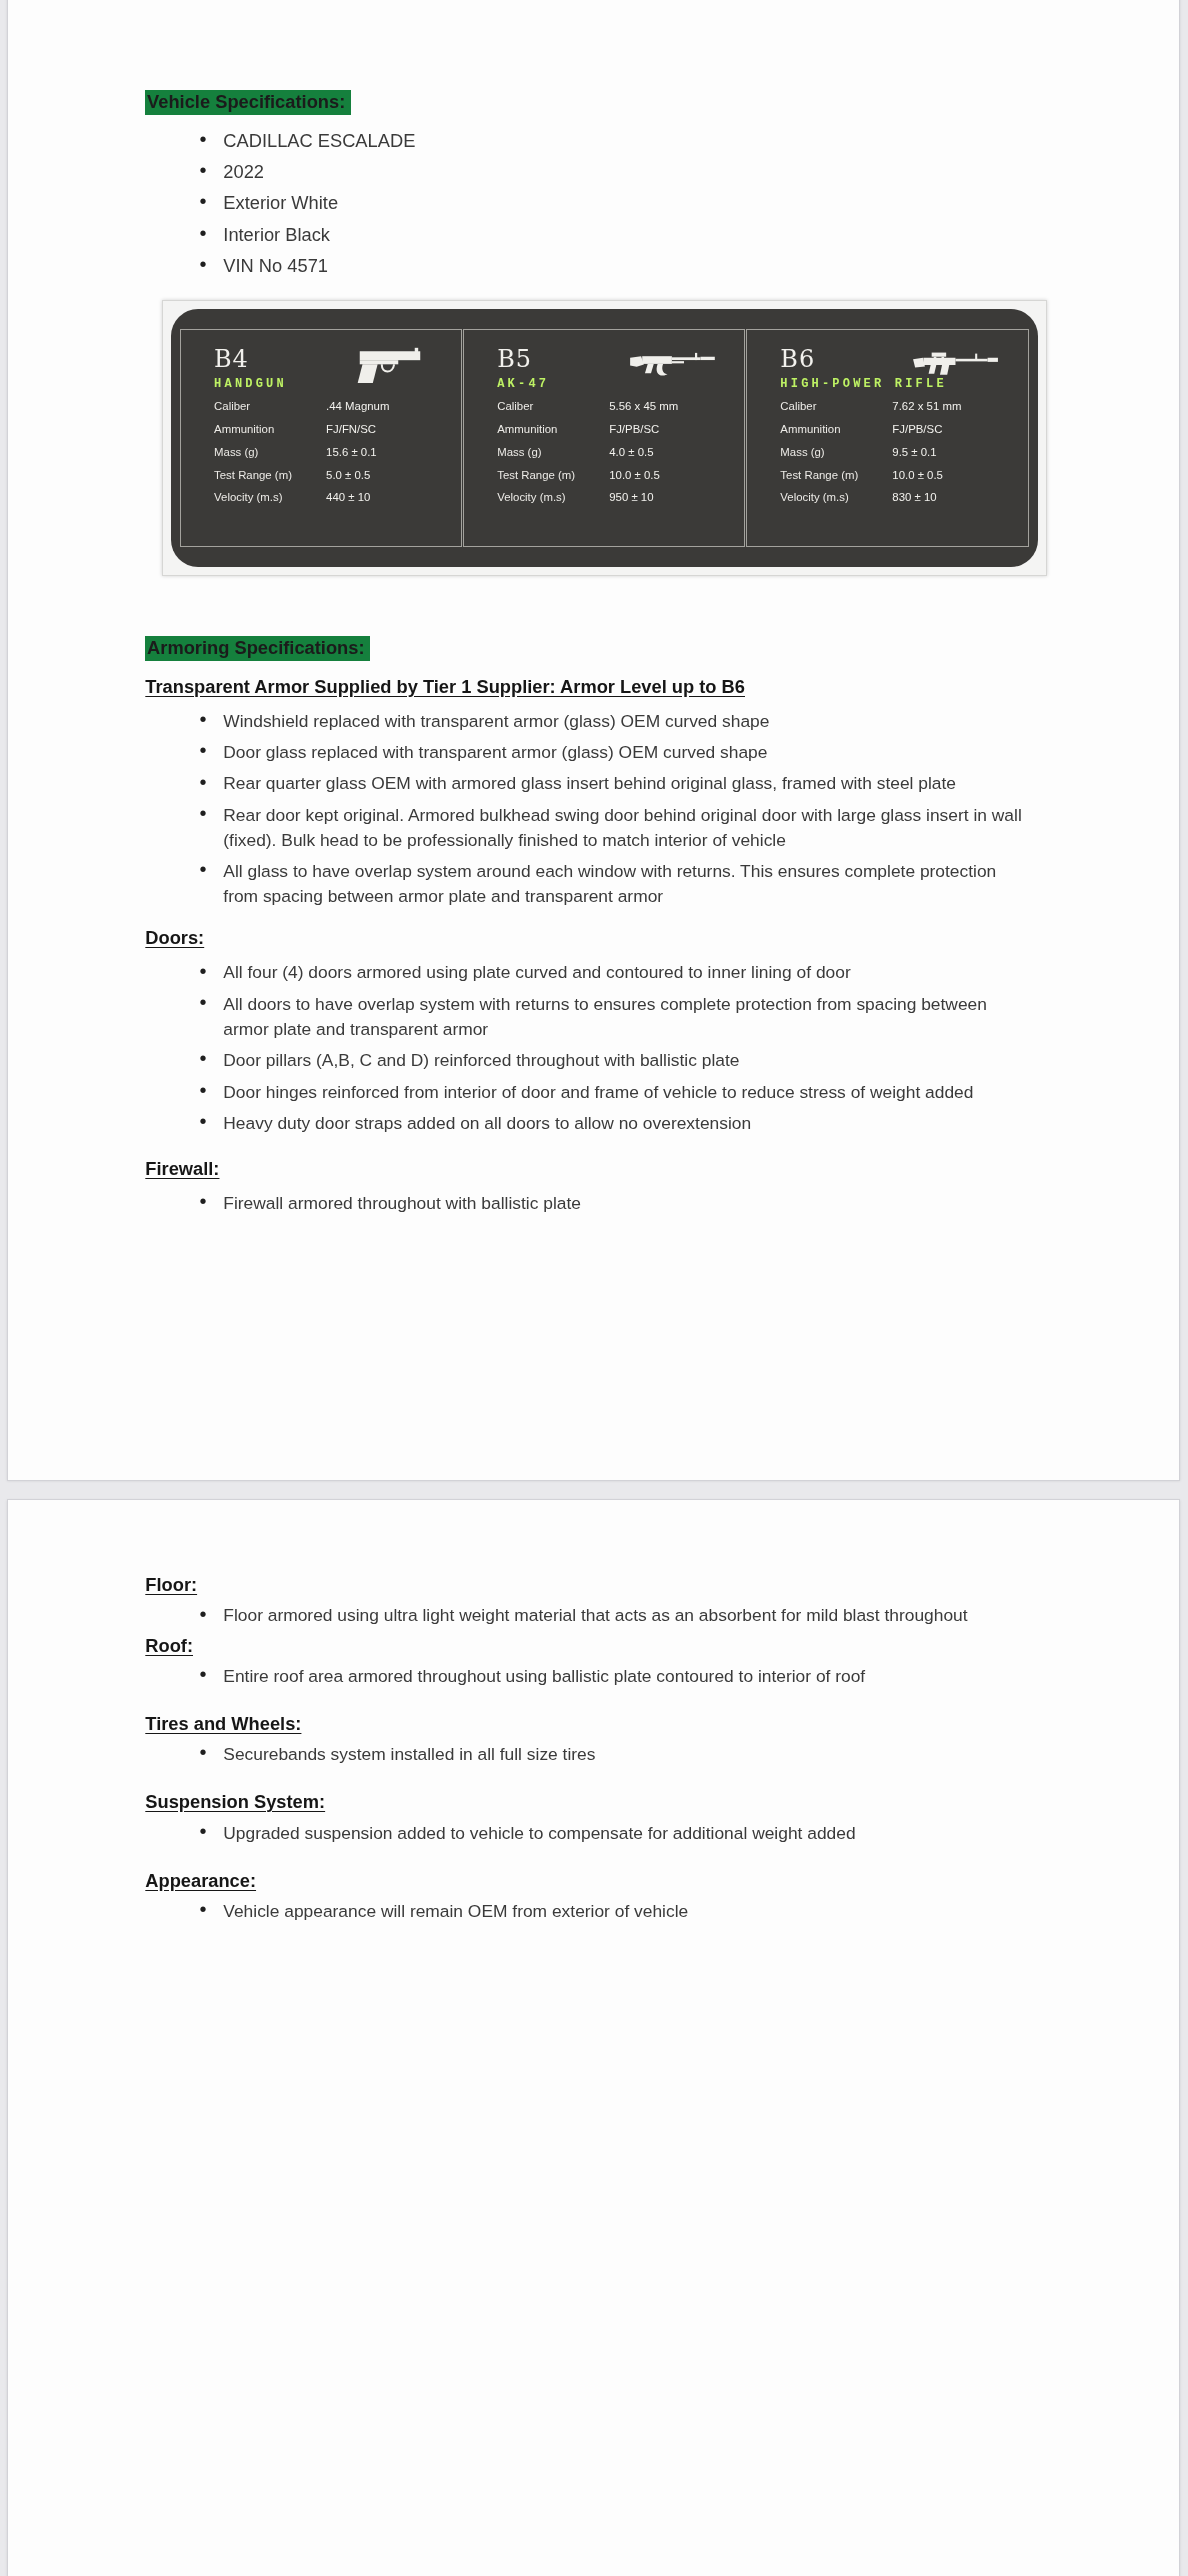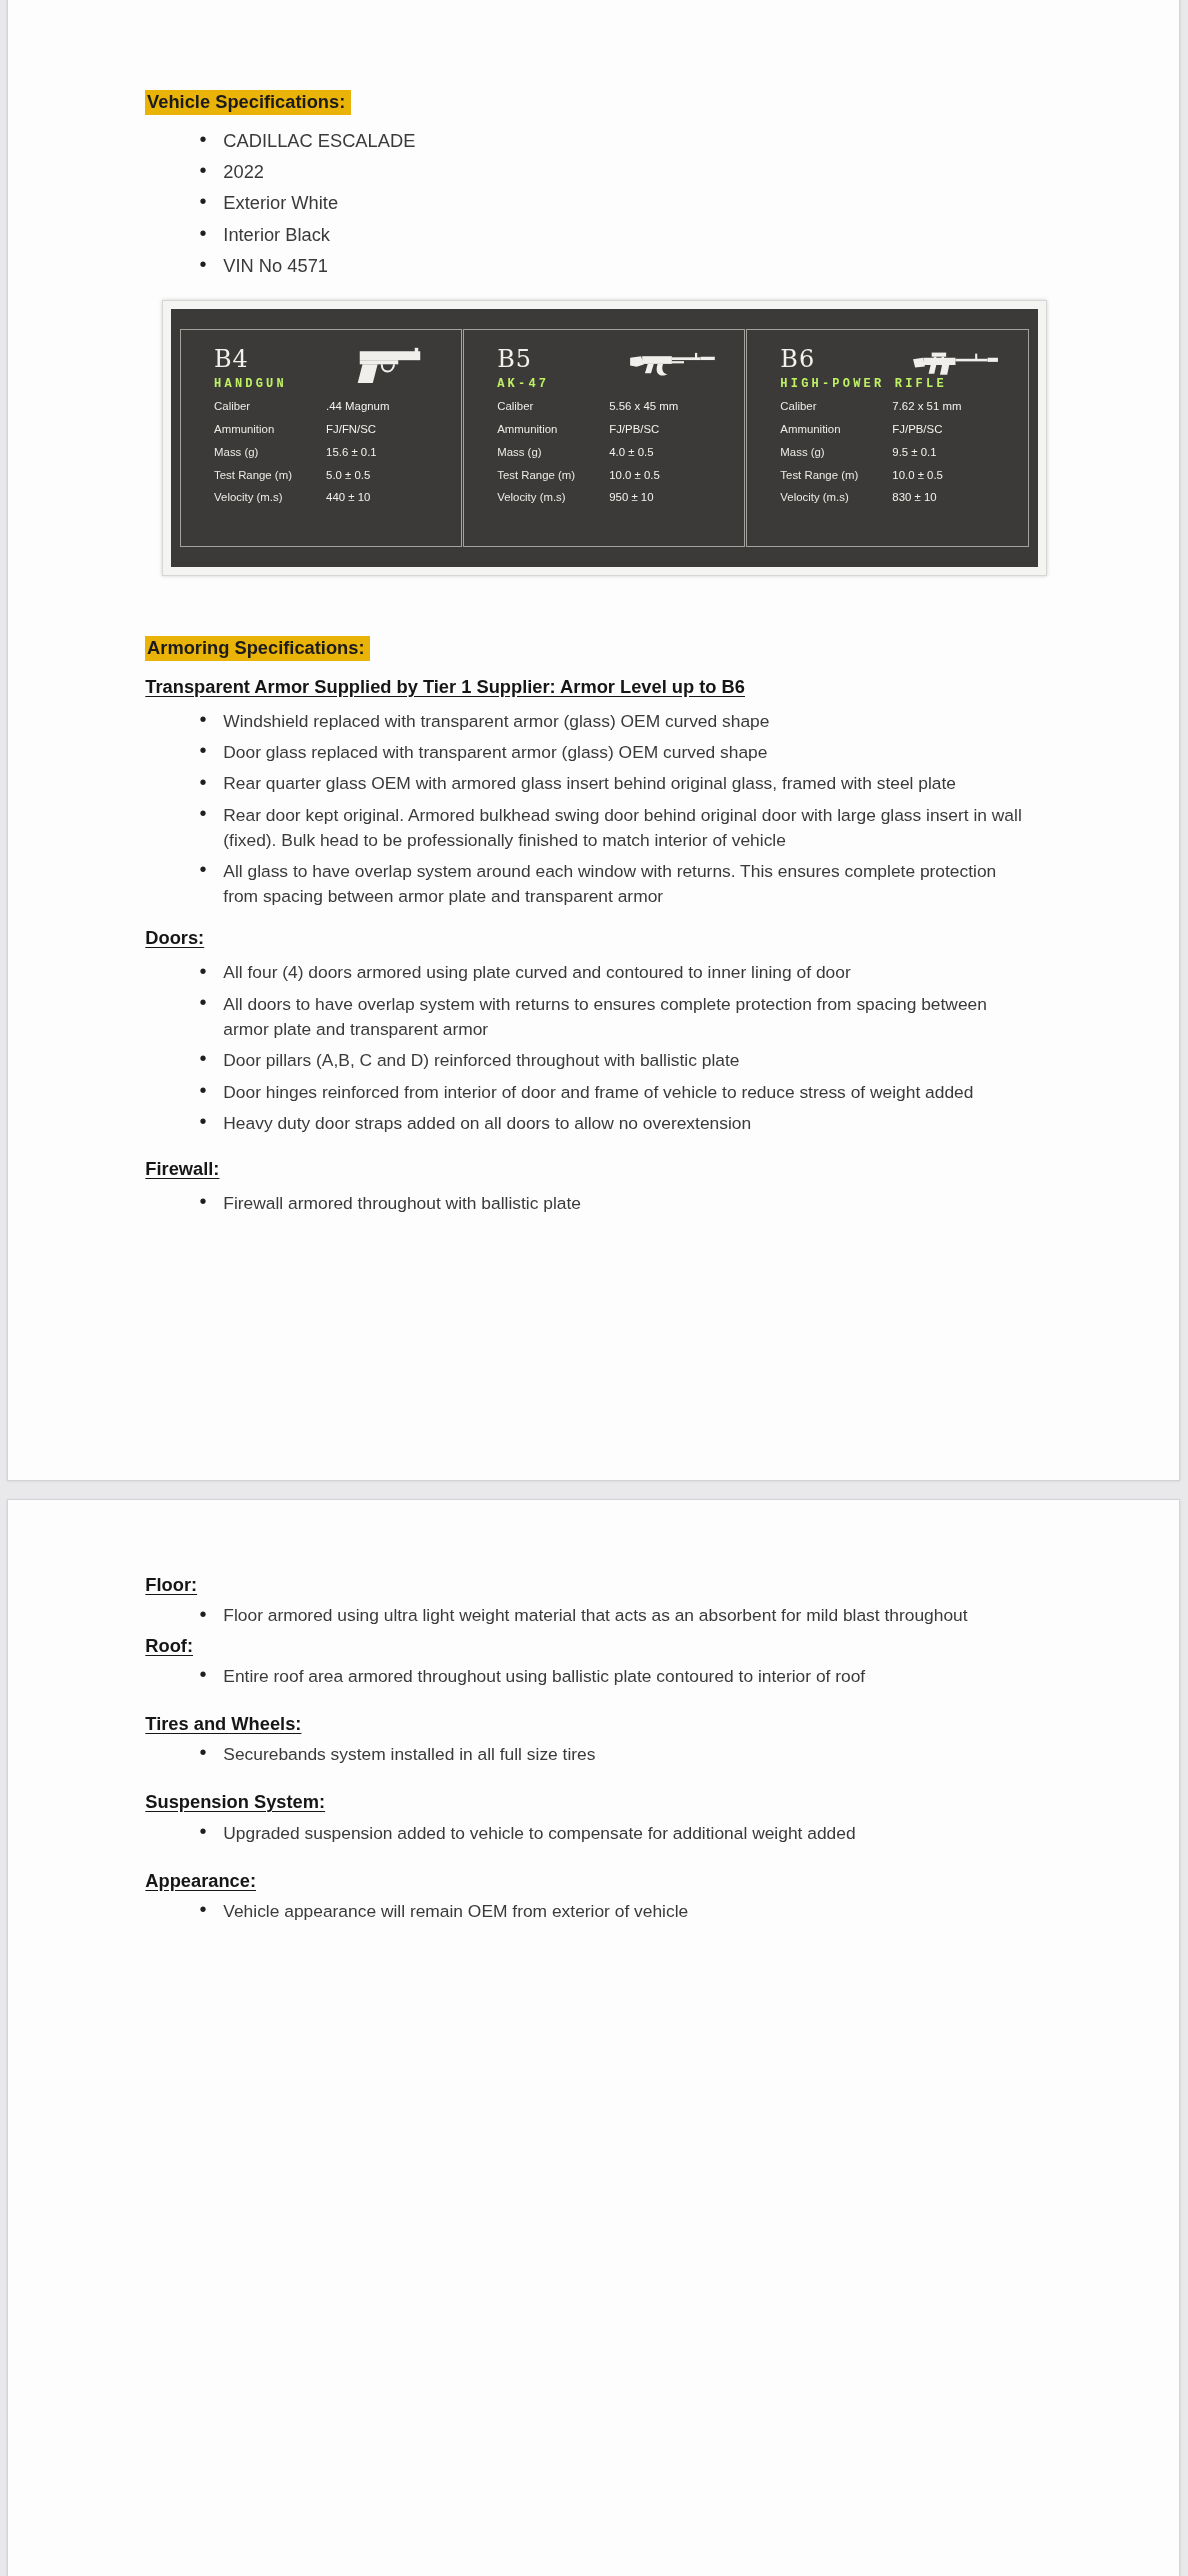--- a/index.html
+++ b/index.html
@@ -14,21 +14,21 @@
     background:#fdfdfd; border:0.9px solid #d2d2d7;
     box-shadow:0 0.9px 2.7px rgba(0,0,0,0.10);
   }
   #page-1 { top:-3.7px; height:1485px; }
   #page-2 { top:1499px; height:1082px; }
   .content { padding-left:137px; padding-right:151px; }
   #page-1 .content { padding-top:93px; }
   #page-2 .content { padding-top:74px; }
 
   .hl-heading {
-    display:inline-block; background:#eab308; color:#1b1b1b;
+    display:inline-block; background:#15803d; color:#1b1b1b;
     font-weight:bold; font-size:18.3px; padding:0.9px 5.5px 1.8px 1.8px;
   }
   .ul-heading {
     display:inline-block; color:#161616; font-weight:bold; font-size:18.3px;
     text-decoration:underline; text-underline-offset:2.7px;
   }
 
   ul.bullets { list-style:none; margin:11px 0 0 46px; padding:0;
     font-size:17.4px; line-height:25px; color:#3a3a3a; }
   ul.bullets li { position:relative; padding-left:32px; margin-bottom:6.4px; }
@@ -37,21 +37,21 @@
   ul.bullets.vehicle { margin-top:13.7px; font-size:18.3px; line-height:24px; }
   ul.bullets.vehicle li { margin-bottom:7.3px; }
 
   .armor-title-row { margin:42px 80px 0 16.5px; text-align:center; }
 
   .armor-frame {
     margin:22px 0 0 16.5px; width:885px; box-sizing:border-box;
     background:#f4f4f3; border:1.8px solid #d6d6d4; padding:8.2px;
     box-shadow:0 0 3.7px rgba(0,0,0,0.18);
   }
-  .armor-dark { background:#3b3a38; padding:20px 9.1px; display:flex; gap:1px; }
+  .armor-dark { background:#3b3a38; padding:20px 9.1px; display:flex; gap:1px;border-radius:27px; }
   .weapon-card {
     flex:1; position:relative; box-sizing:border-box;
     border:1.8px solid #a3a29d; padding:14.6px 18.3px 12.8px 33px; min-height:218px;
   }
   .w-code { font-family:"DejaVu Serif", serif; font-size:24px; color:#f2f1ed; letter-spacing:0.9px; }
   .w-name { margin-top:4.6px; font-size:12px; font-weight:bold; letter-spacing:3.2px;
     color:#bef264; white-space:nowrap;font-family:Liberation Mono, monospace; }
   .w-specs { margin-top:4px; }
   .spec-row { display:grid; grid-template-columns:112px 1fr; align-items:center;
     padding:4.6px 0; font-size:11.4px; line-height:13.7px; color:#edebe7; }

